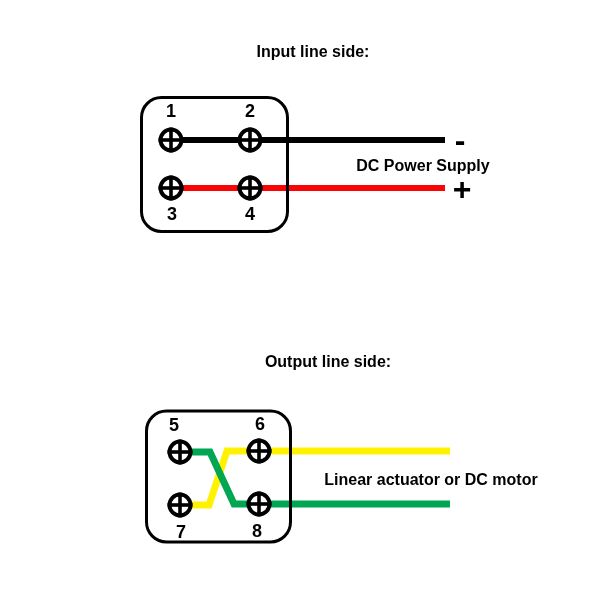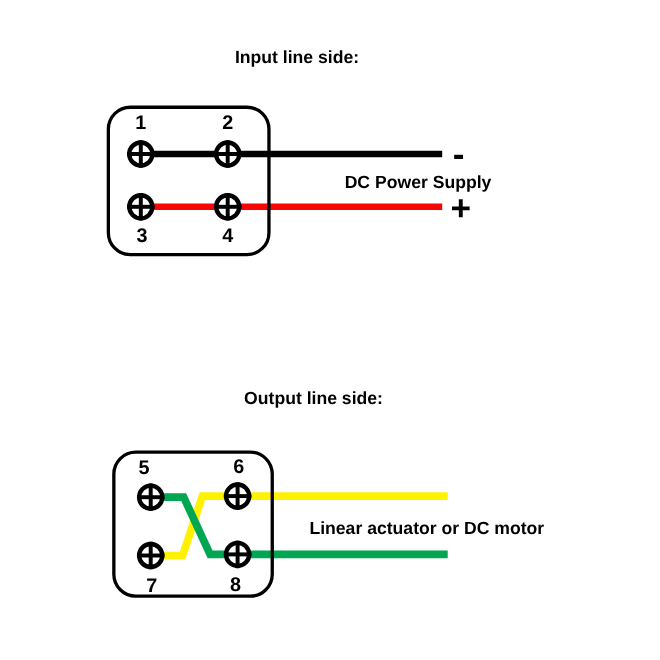--- a/index.html
+++ b/index.html
@@ -1,19 +1,20 @@
 <!DOCTYPE html>
 <html><head>
 <meta charset="utf-8">
 <style>
   html, body { margin: 0; padding: 0; background: #ffffff; }
   .canvas {
     width: 536px; height: 600px; position: relative;
     background: #ffffff; overflow: hidden;
     font-family: "Liberation Sans", sans-serif;
+    padding-left: 43px;
   }
   svg { display: block; }
   .title  { font: bold 16px "Liberation Sans", sans-serif; fill: #000; text-anchor: middle; }
   .num    { font: bold 18px "Liberation Sans", sans-serif; fill: #000; text-anchor: middle; }
   .label  { font: bold 16px "Liberation Sans", sans-serif; fill: #000; text-anchor: middle; }
   .sign   { font: bold 32px "Liberation Sans", sans-serif; fill: #000; text-anchor: middle; }
   .connector-box { fill: none; stroke: #000; stroke-width: 3; }
   .wire { fill: none; }
 </style>
 </head>

